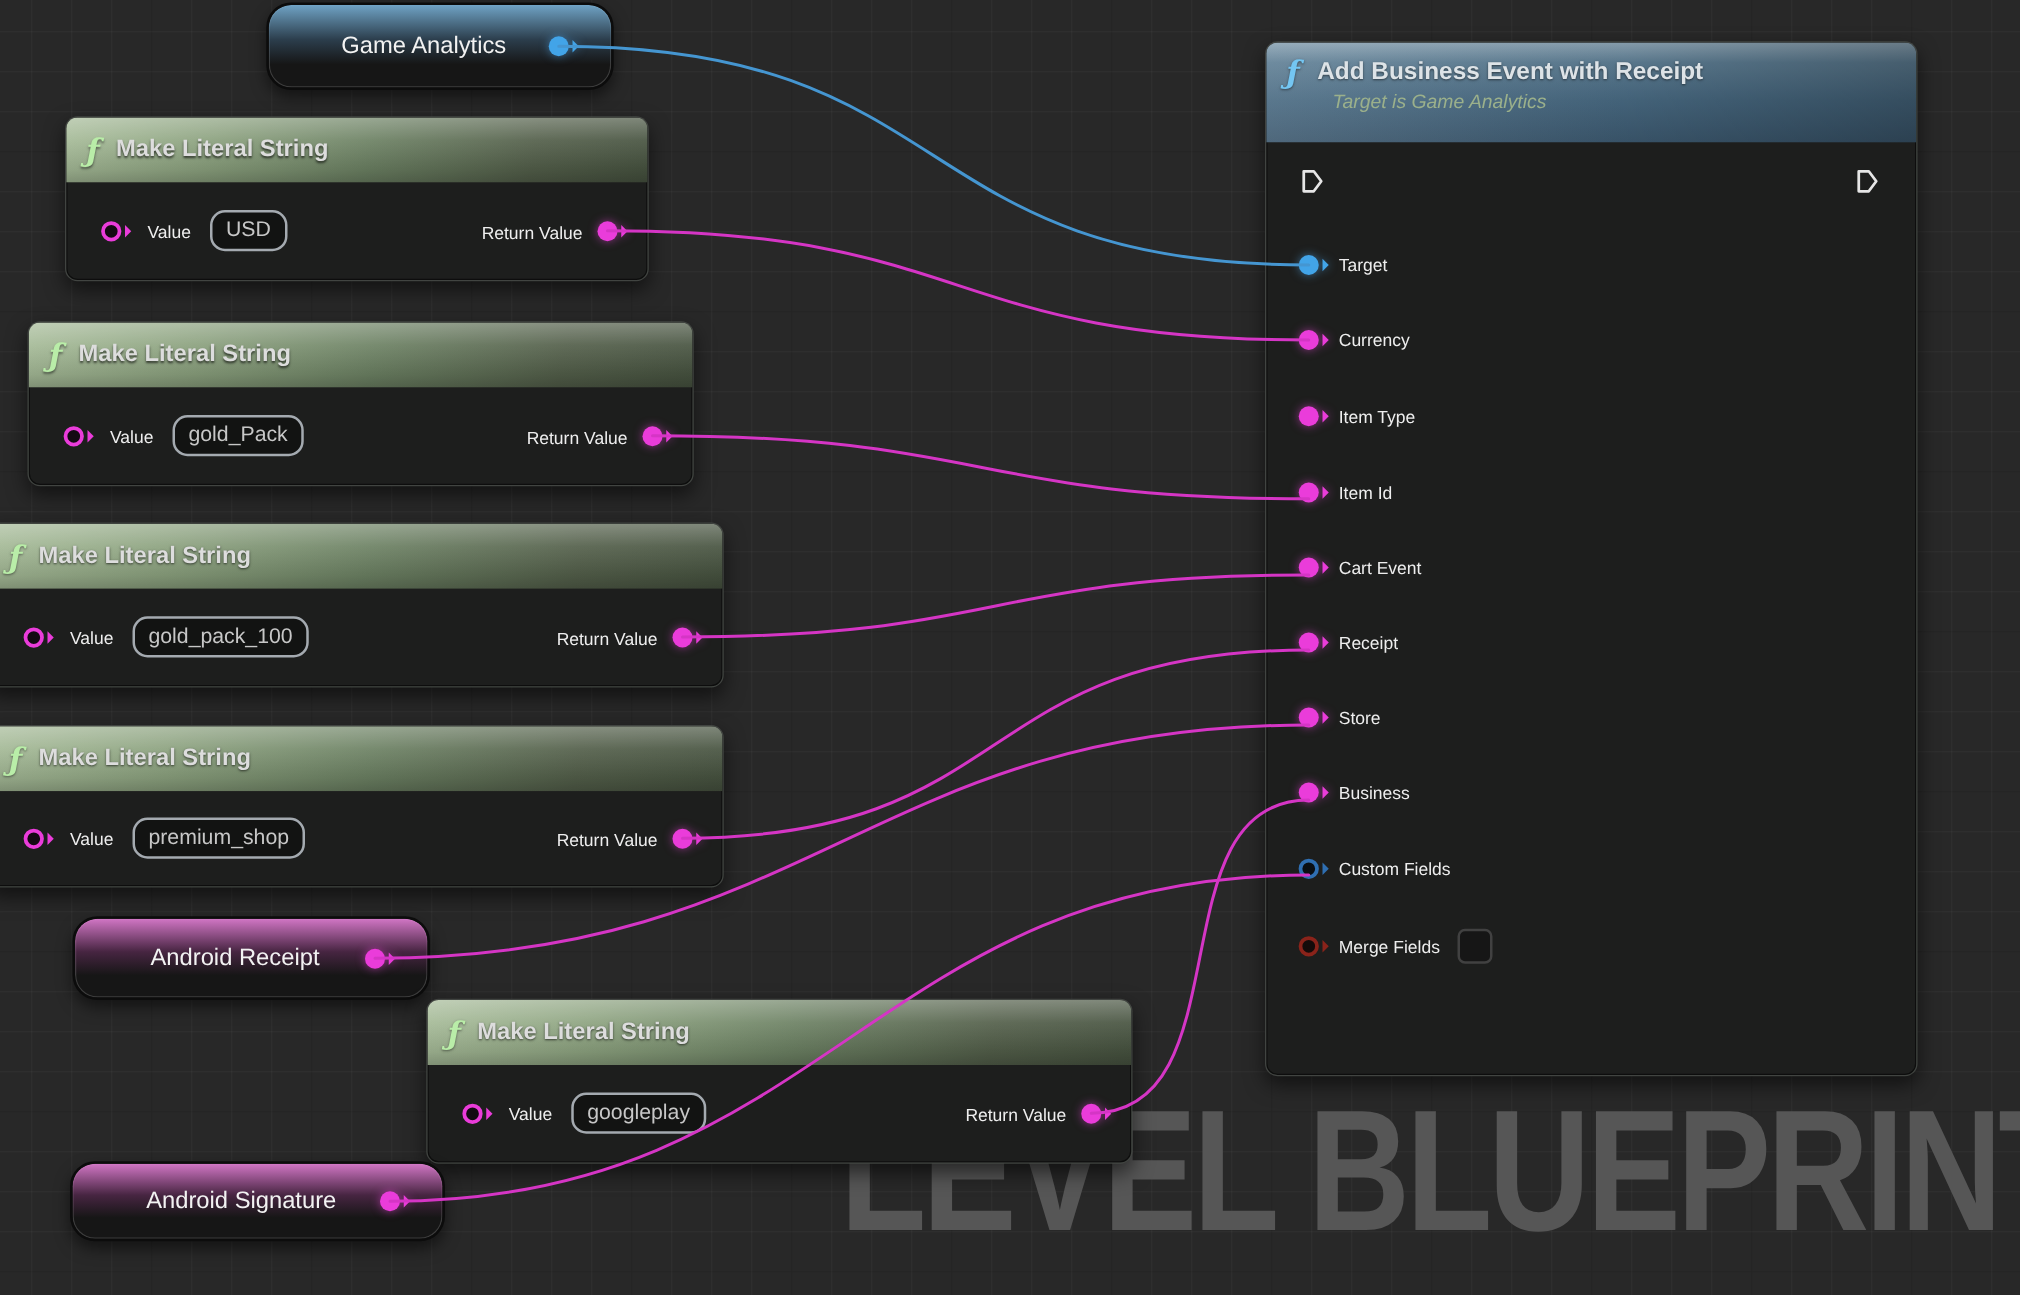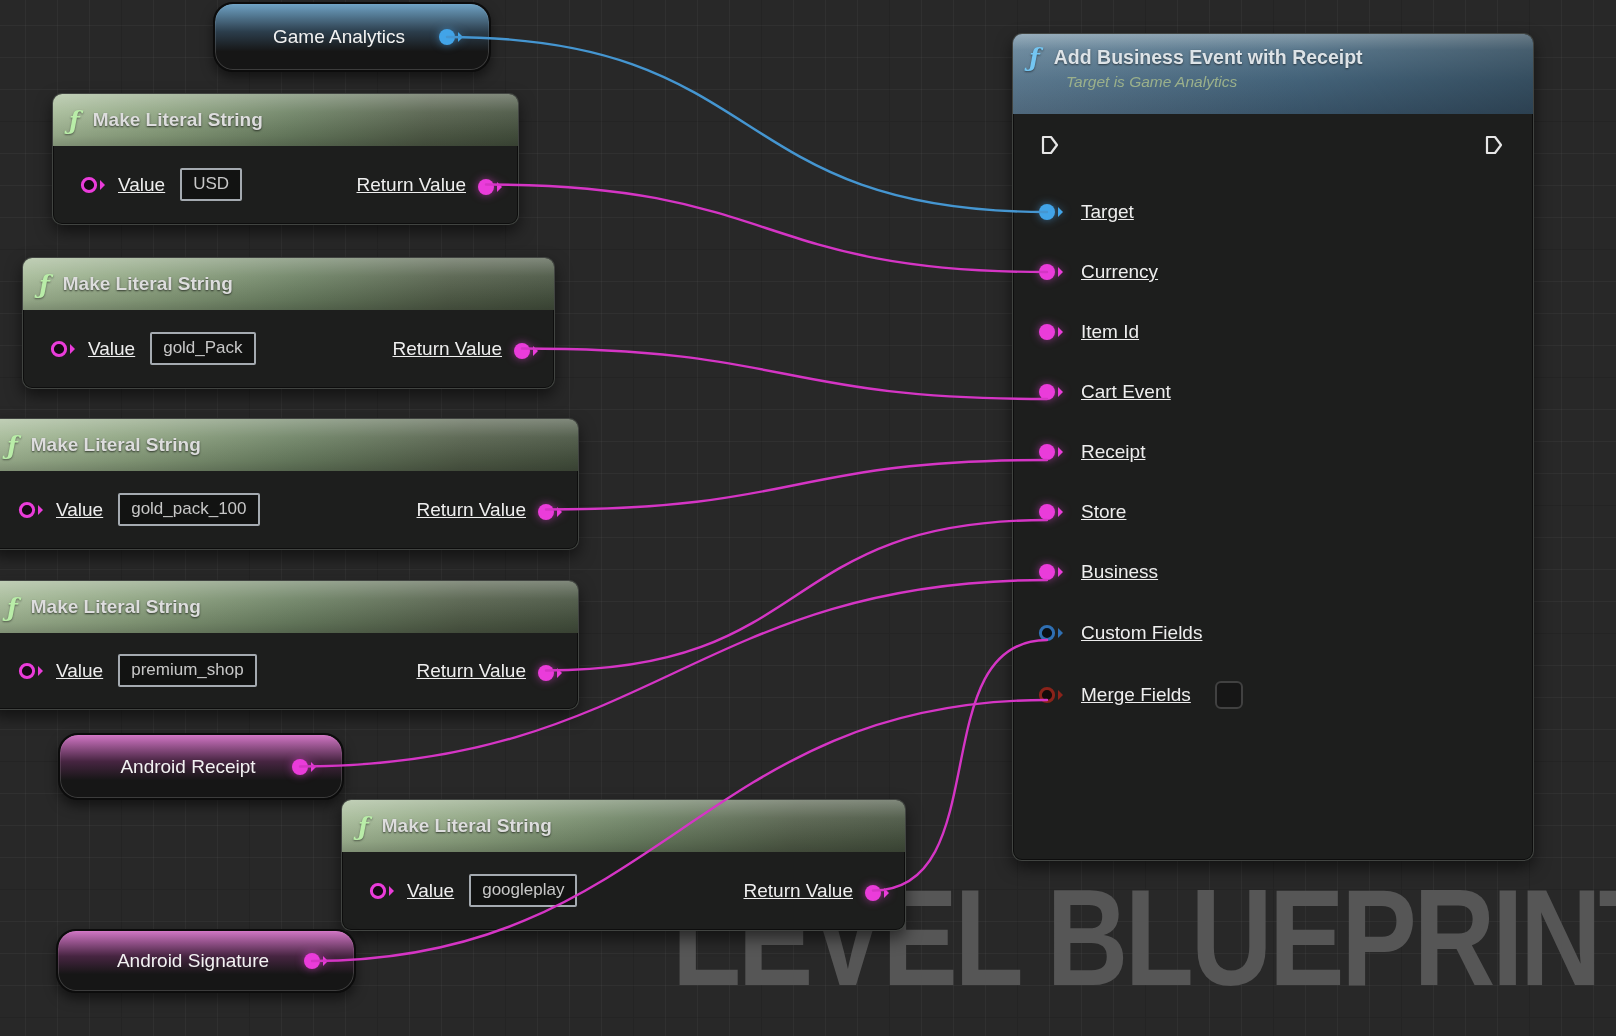--- a/index.html
+++ b/index.html
@@ -54,43 +54,43 @@
     display:flex;align-items:center;gap:13px;padding:0 16px;
     background:
       linear-gradient(180deg, rgba(255,255,255,0.30) 0%, rgba(255,255,255,0.08) 35%, rgba(0,0,0,0.10) 80%, rgba(0,0,0,0.22) 100%),
       linear-gradient(100deg, #a6bb98 0%, #8ba17e 25%, #6c8163 52%, #535f4a 80%, #475340 100%);
   }
   .fn-icon{font-family:"DejaVu Serif","Liberation Serif",serif;font-style:italic;font-weight:bold;font-size:25px;line-height:1;}
   .fn-green{color:#b9eda8;text-shadow:0 1px 2px rgba(0,0,0,0.5);}
   .fn-blue{color:#74c6f2;text-shadow:0 1px 2px rgba(0,0,0,0.5);}
   .node-title{font-size:19px;font-weight:bold;color:#dddddd;text-shadow:0 1px 2px rgba(0,0,0,0.65);white-space:nowrap;}
   .mls-body{display:flex;align-items:center;height:calc(100% - 53px);padding:0 16px 0 28px;}
-  .pin-label{font-size:19px;color:#eeeeee;white-space:nowrap;text-decoration:underline;}
+  .pin-label{font-size:14px;color:#eeeeee;white-space:nowrap;}
   .mls-body .pin-label{margin-left:13px;}
   .value-box{
     margin-left:15px;background:rgba(0,0,0,0.35);
-    border:2px solid #a4aab0;border-radius:2px;
+    border:2px solid #a4aab0;border-radius:12px;
     color:#c7c7c7;font-size:17px;padding:4px 11px 5px;white-space:nowrap;
   }
   .ret{margin-left:auto;display:flex;align-items:flex-end;gap:12px;}
 
   
   .big-header{
     height:80px;border-radius:9px 9px 0 0;box-sizing:border-box;
     padding:11px 16px 0;
     background:
       linear-gradient(90deg, rgba(255,255,255,0.10) 0%, rgba(0,0,0,0.06) 55%, rgba(0,0,0,0.26) 100%),
       linear-gradient(180deg, #8da5b5 0%, #5e7e94 20%, #476880 58%, #3b576d 100%);
   }
   .big-title-row{display:flex;align-items:center;gap:14px;}
   .big-title{font-size:19.5px;font-weight:bold;color:#dde3e7;text-shadow:0 1px 2px rgba(0,0,0,0.55);white-space:nowrap;}
   .big-subtitle{margin:3px 0 16px 37px;font-size:15.5px;font-style:italic;color:#9bb08b;white-space:nowrap;}
   .exec-row{height:62px;display:flex;align-items:center;justify-content:space-between;padding:0 28px 0 26px;}
   .pin-rows{padding:6px 0;}
-  .prow{display:flex;align-items:center;gap:18px;padding-left:26px;height:60px;}
+  .prow{display:flex;align-items:center;gap:8px;padding-left:26px;height:60px;}
   .prow.tall{height:66px;}
   .prow.med{height:62px;}
   .amount-box{
     width:17px;text-align:center;background:rgba(0,0,0,0.35);
     border:2px solid #9fa5ab;border-radius:5px;color:#cccccc;
     font-size:18px;padding:5px 6px 6px;margin-left:4px;
   }
   .checkbox{
     width:24px;height:24px;border:2px solid #414141;border-radius:6px;
     background:#161616;margin-left:6px;
@@ -296,20 +296,29 @@
       <span class="pin-label">Target</span>
     </div>
     <div class="prow">
       <span class="pin glow-magenta">
         <svg width="24" height="18" viewBox="0 0 24 18">
             <circle cx="8" cy="9" r="8" fill="#ea3cda"></circle>
             <path d="M19 4 L24 9 L19 14 Z" fill="#ea3cda"></path>
           </svg>
       </span>
       <span class="pin-label">Currency</span>
+    </div>
+    <div class="prow med">
+      <span class="pin glow-magenta">
+        <svg width="24" height="18" viewBox="0 0 24 18">
+            <circle cx="8" cy="9" r="8" fill="#ea3cda"></circle>
+            <path d="M19 4 L24 9 L19 14 Z" fill="#ea3cda"></path>
+          </svg>
+      </span>
+      <span class="pin-label">Item Type</span>
     </div>
     <div class="prow">
       <span class="pin glow-magenta">
         <svg width="24" height="18" viewBox="0 0 24 18">
             <circle cx="8" cy="9" r="8" fill="#ea3cda"></circle>
             <path d="M19 4 L24 9 L19 14 Z" fill="#ea3cda"></path>
           </svg>
       </span>
       <span class="pin-label">Item Id</span>
     </div>

